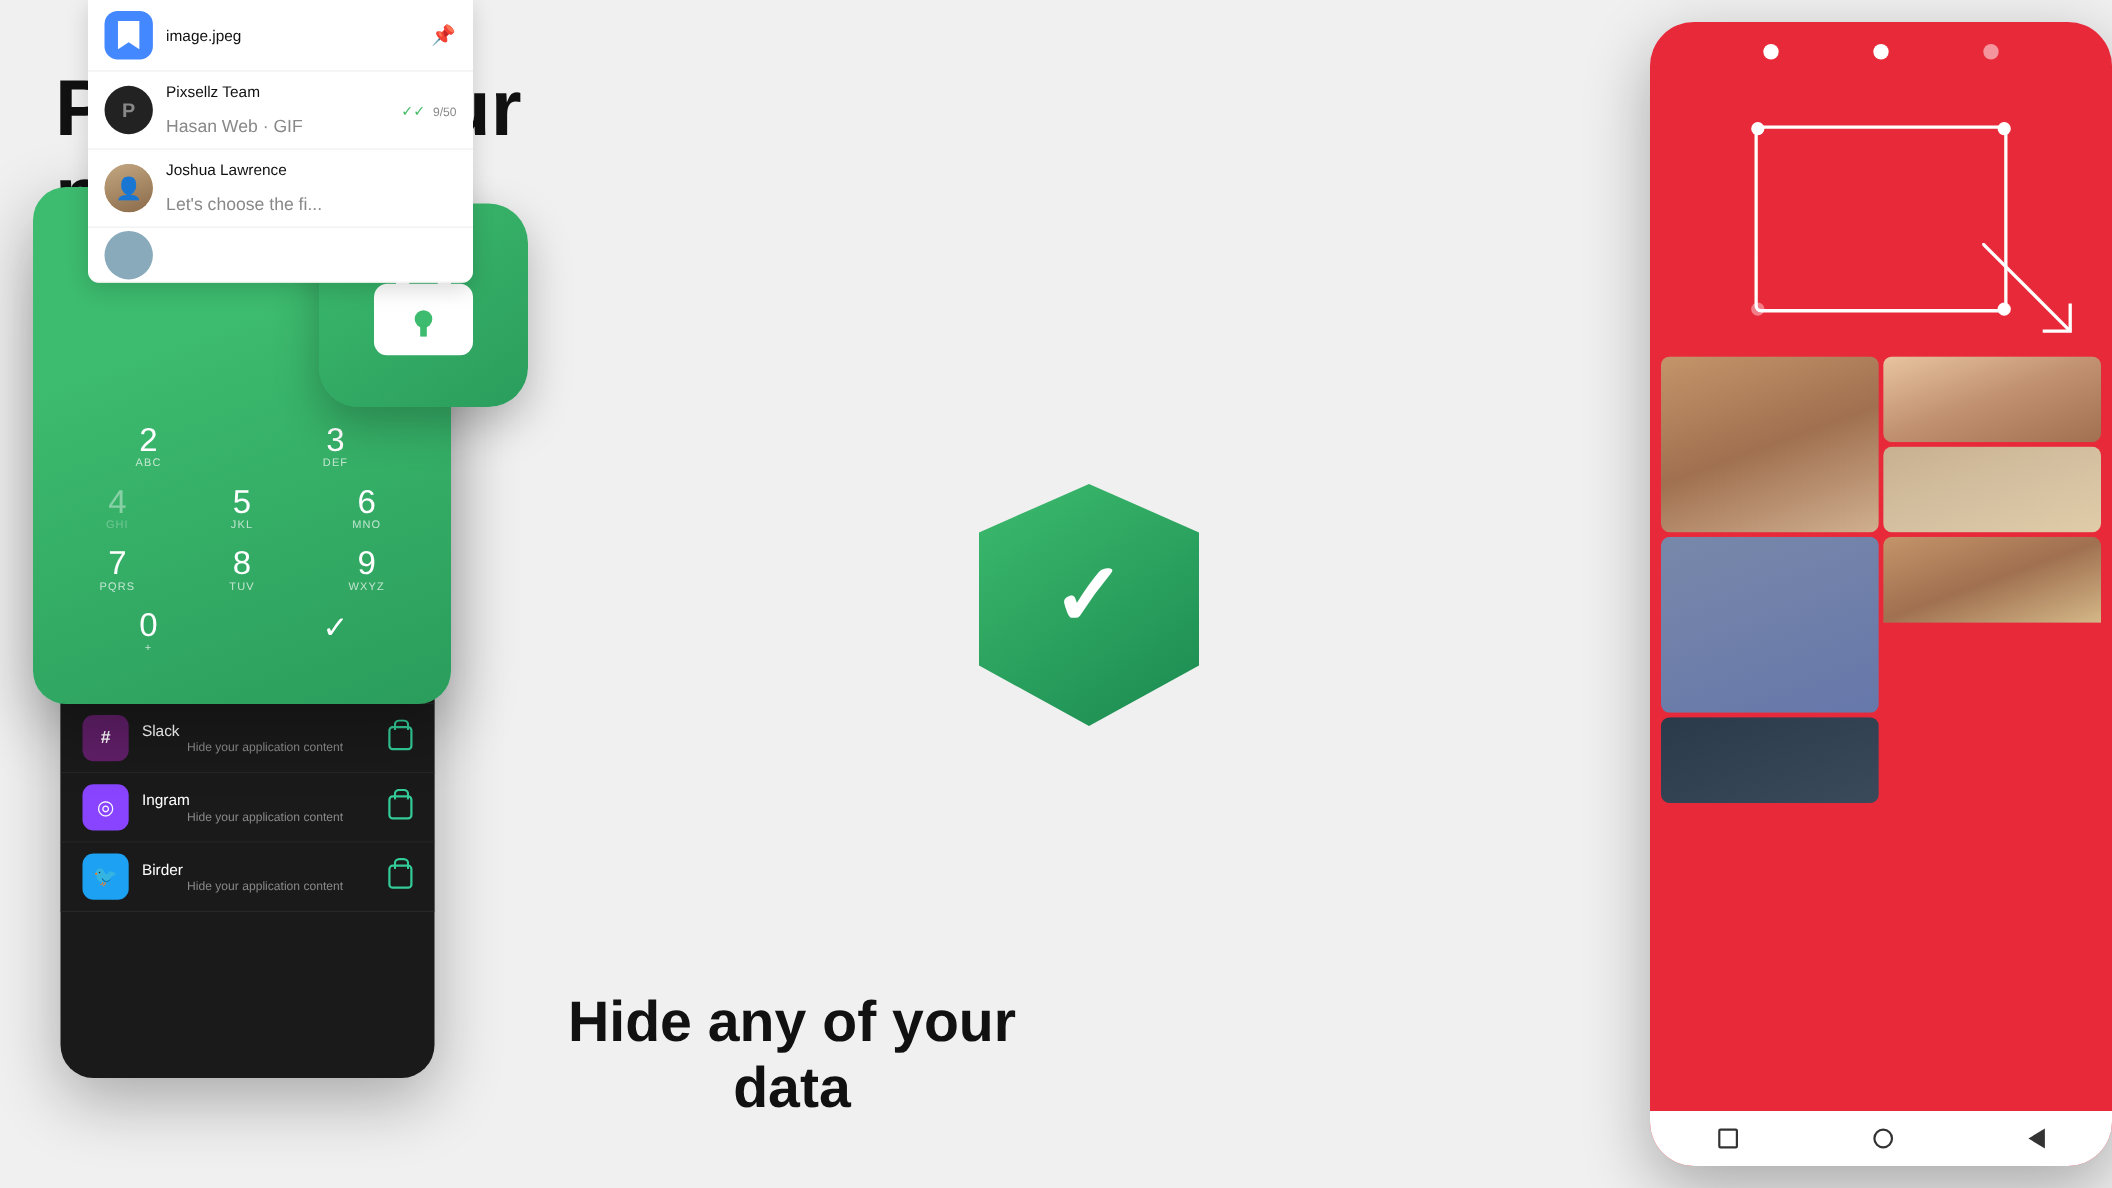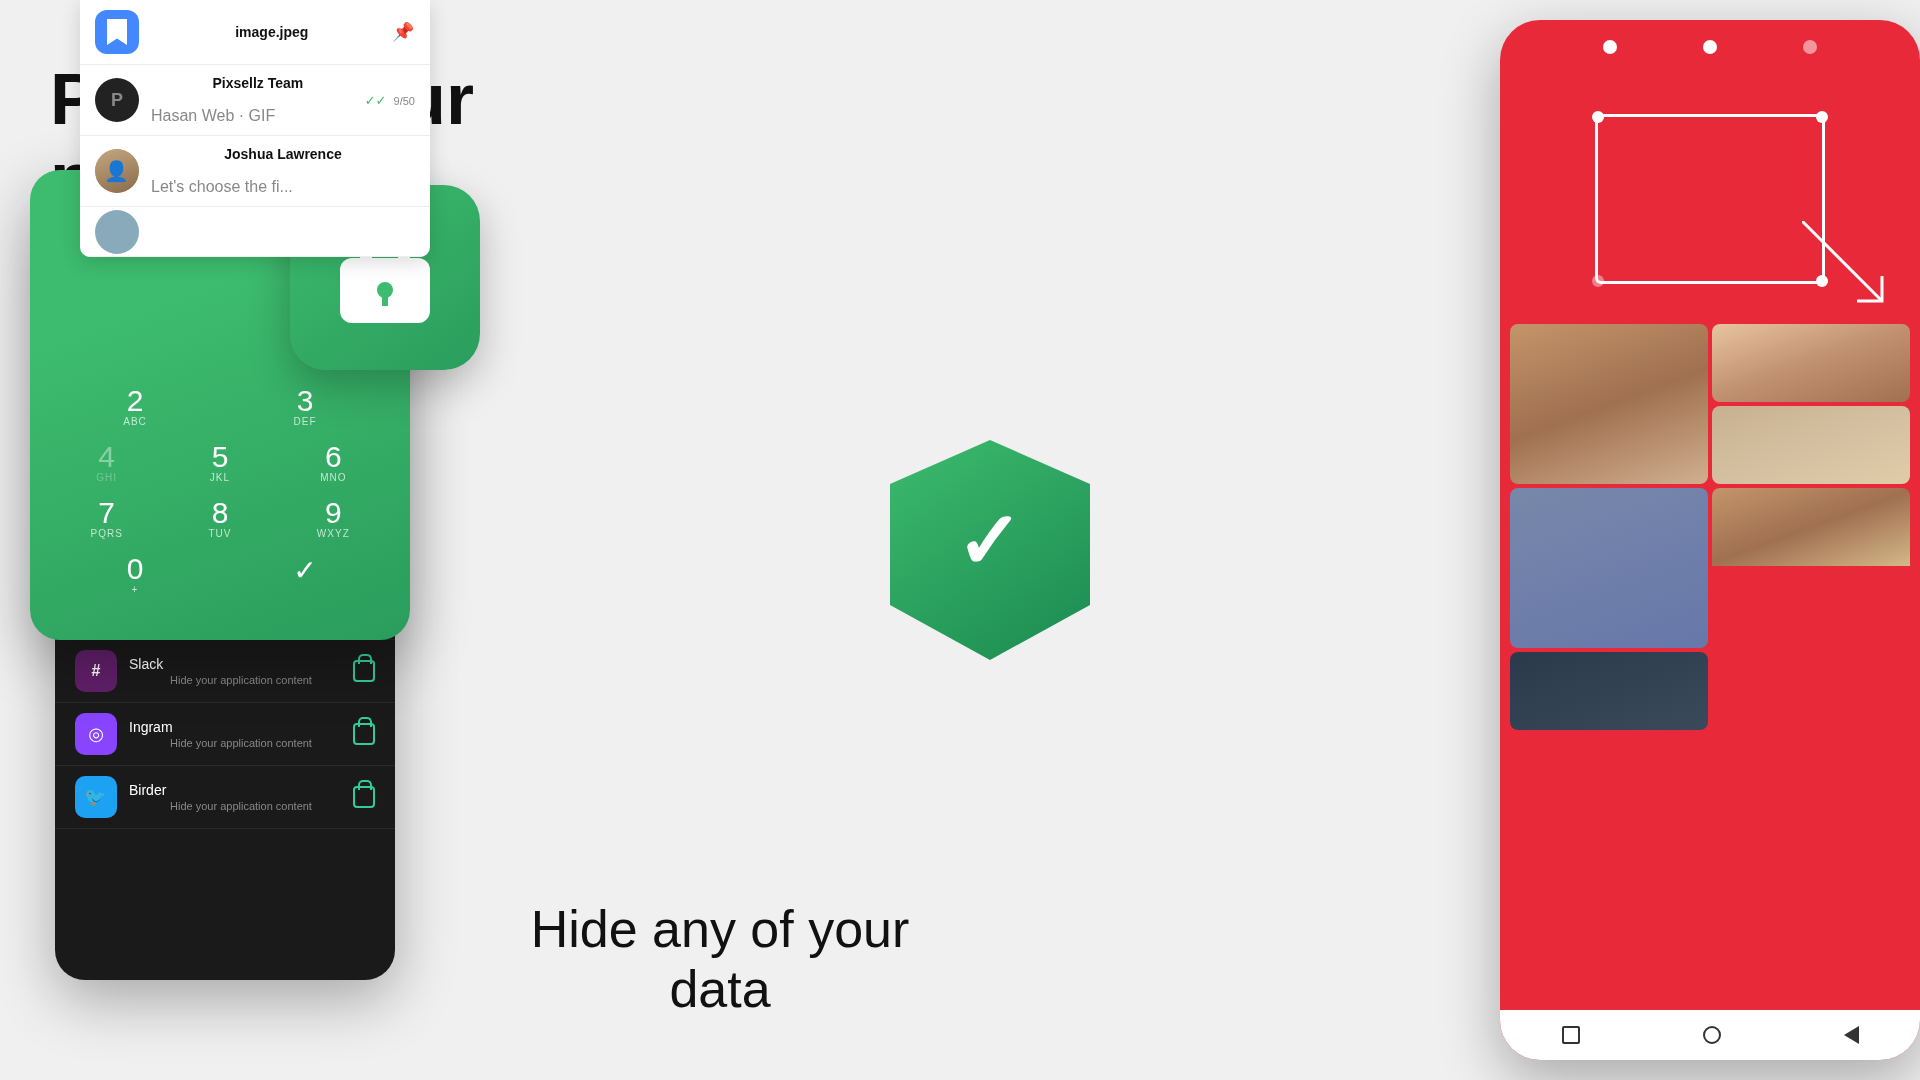--- a/index.html
+++ b/index.html
@@ -187,21 +187,21 @@
     }
 
     .msg-item {
       display: flex;
       align-items: center;
       padding: 10px 15px;
       border-bottom: 1px solid #eee;
     }
 
     .msg-info { flex: 1; }
-    .msg-name { font-size: 14px; font-weight: 700; color: #111; text-align: center; }
+    .msg-name { font-size: 14px; font-weight: 400; color: #111; }
     .msg-preview { font-size: 16px; color: #888; margin-top: 16px; }
     .msg-meta { font-size: 11px; color: #888; text-align: right; }
 
     
     .dialpad-phone {
       position: absolute;
       top: 170px;
       left: 30px;
       width: 380px;
       height: 470px;
@@ -254,21 +254,21 @@
     .bottom-text {
       position: absolute;
       bottom: 60px;
       left: 480px;
       width: 480px;
       text-align: center;
     }
 
     .bottom-headline {
       font-size: 52px;
-      font-weight: 400;
+      font-weight: 700;
       color: #111;
       line-height: 1.15;
     }
 
     
     .right-section {
       position: absolute;
       right: 0;
       top: 20px;
       width: 420px;

